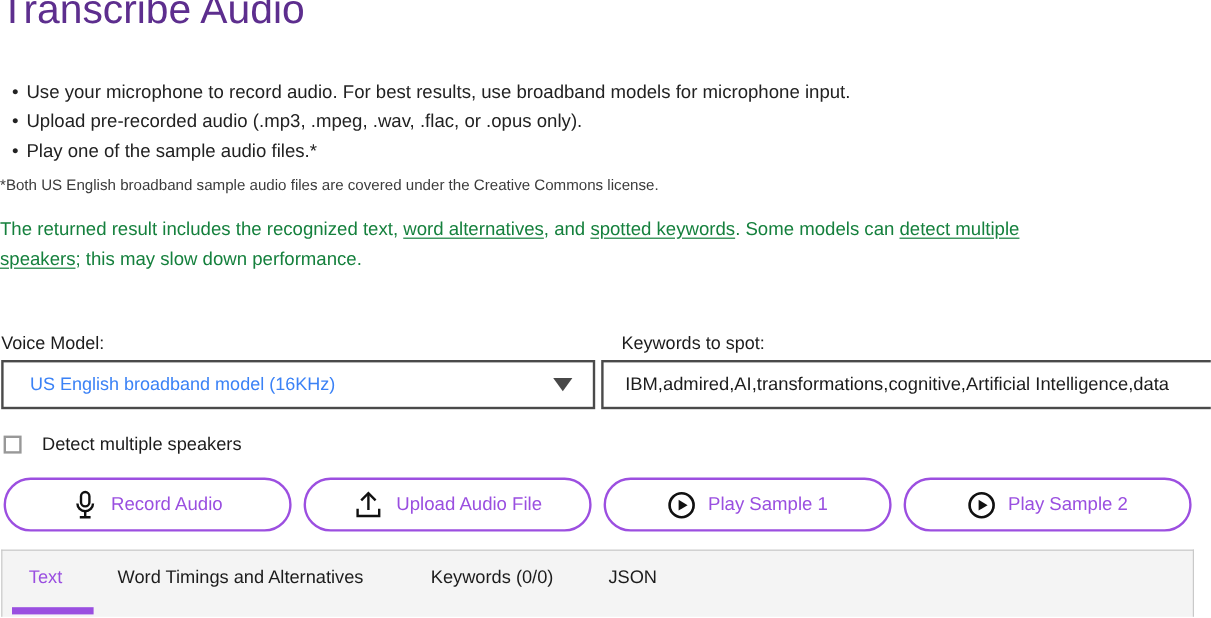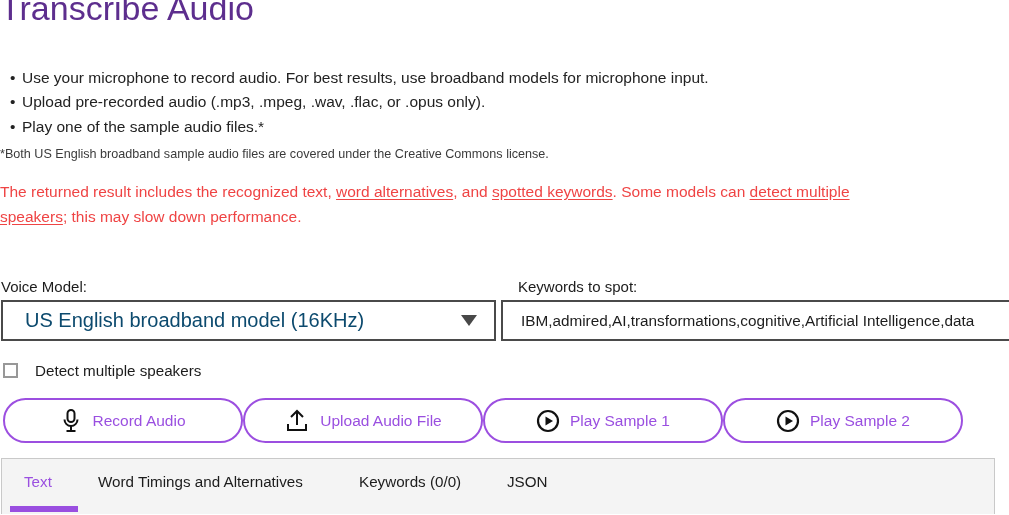--- a/index.html
+++ b/index.html
@@ -75,21 +75,21 @@
   }
 
   
   .lead-paragraph {
     position: absolute;
     left: 0px;
     top: 180px;
     width: 900px;
     font-size: 15.5px;
     line-height: 24.5px;
-    color: #ef4444;
+    color: #15803d;
   }
   .lead-paragraph u {
     text-decoration: underline;
     text-underline-offset: 2px;
   }
 
   
   .field-label {
     position: absolute;
     font-size: 15px;
@@ -107,22 +107,22 @@
     top: 300px;
     width: 495px;
     height: 41px;
     box-sizing: border-box;
     border: 2px solid #4a4a4a;
     background: #ffffff;
     display: flex;
     align-items: center;
   }
   .select-value {
-    font-size: 20px;
-    color: #0c4a6e;
+    font-size: 15px;
+    color: #3b82f6;
     padding-left: 22px;
     white-space: nowrap;
     flex: 1;
     overflow: hidden;
   }
   .select-arrow {
     width: 0;
     height: 0;
     border-left: 8px solid transparent;
     border-right: 8px solid transparent;
@@ -169,20 +169,21 @@
     margin-left: 17px;
     white-space: nowrap;
   }
 
   
   .btn-row {
     position: absolute;
     left: 3px;
     top: 398px;
     display: flex;
+    gap: 10px;
   }
   .pill-btn {
     width: 240px;
     height: 45px;
     box-sizing: border-box;
     border: 2px solid #9c4fe0;
     border-radius: 24px;
     background: #ffffff;
     display: flex;
     align-items: center;

